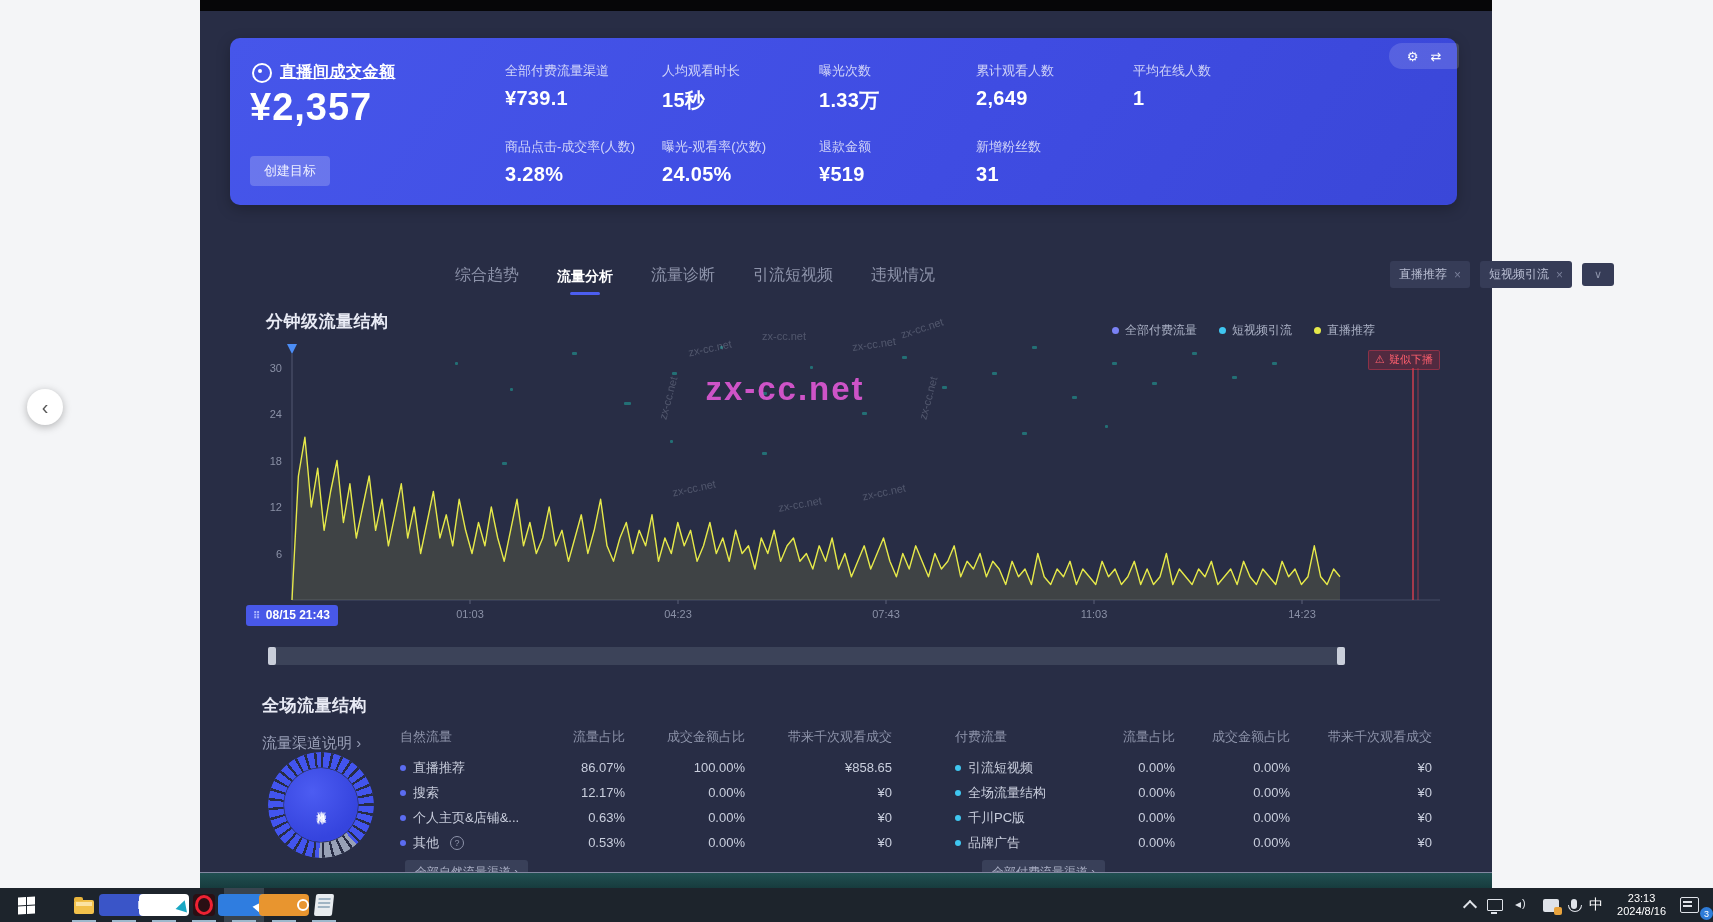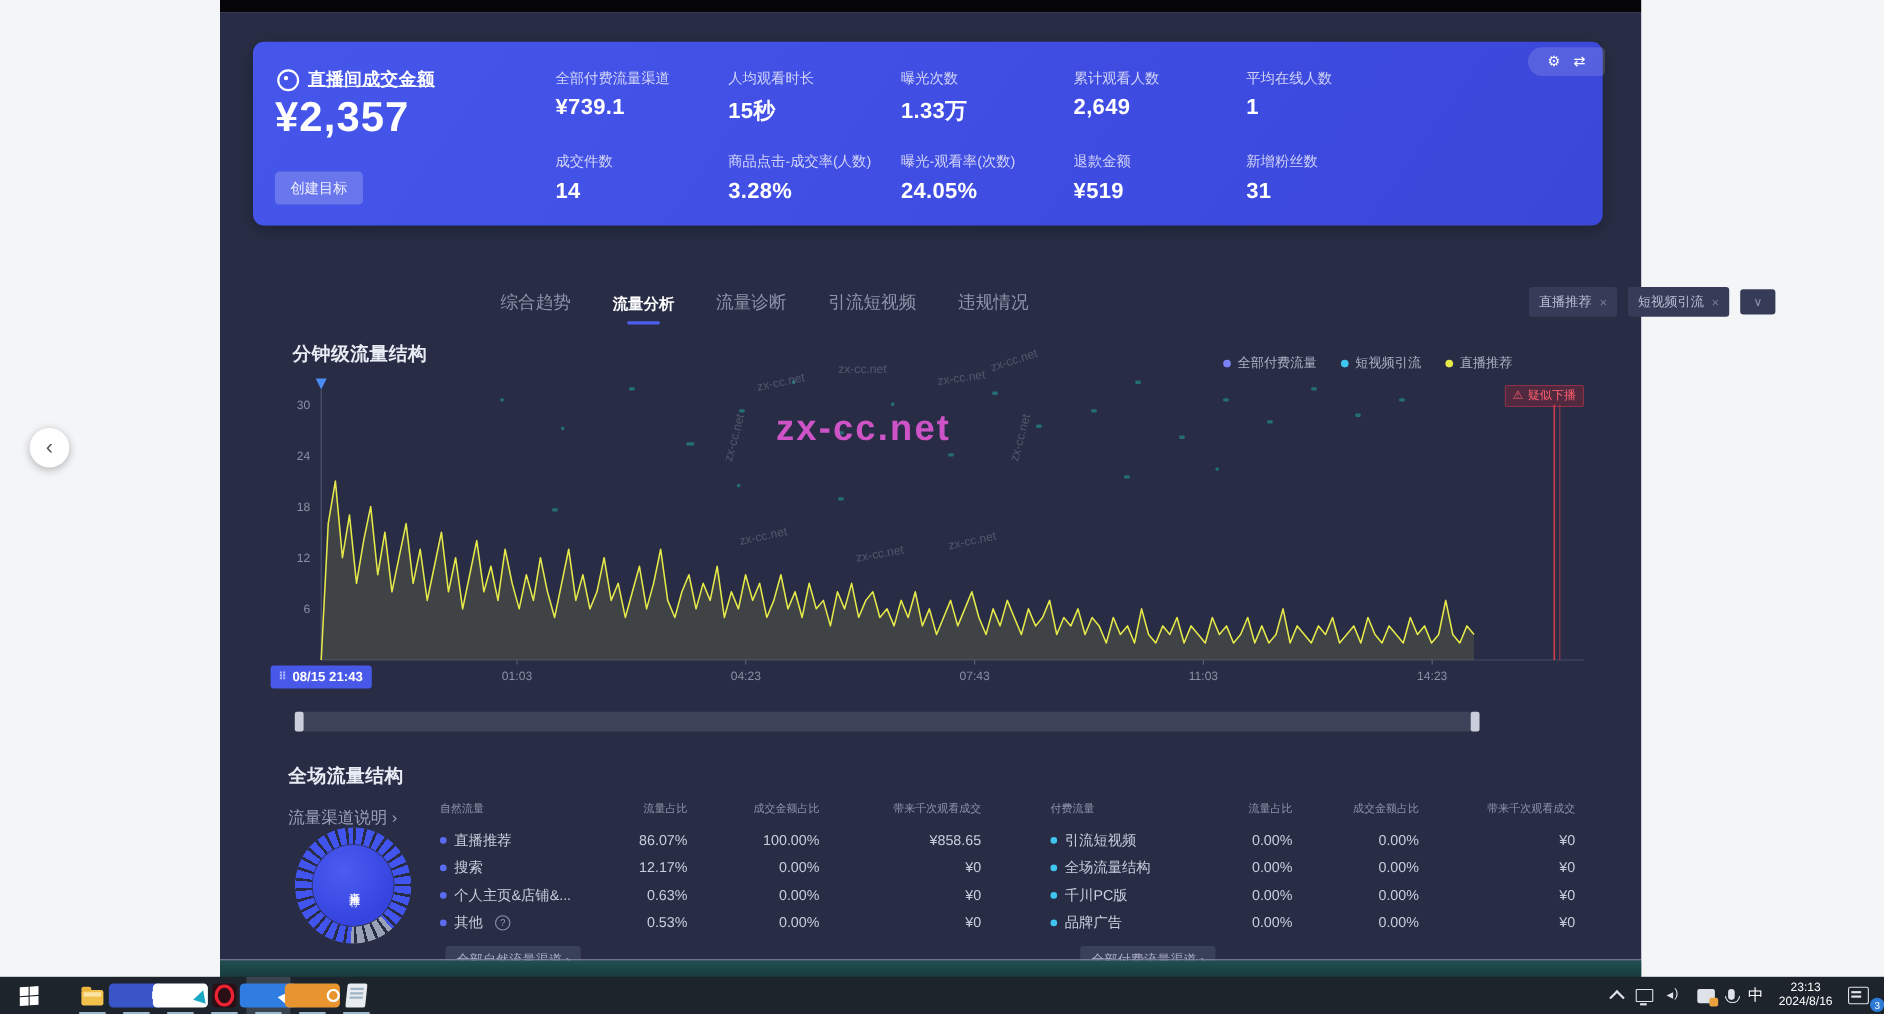--- a/index.html
+++ b/index.html
@@ -64,21 +64,21 @@
              mask-image:radial-gradient(circle,transparent 0 37px,#000 38px);}
   #donut .dash{position:absolute;inset:0;border-radius:50%;
      background:repeating-conic-gradient(#282d45 0deg 3deg,transparent 3deg 11deg);
      -webkit-mask-image:radial-gradient(circle,transparent 0 37px,#000 38px);
              mask-image:radial-gradient(circle,transparent 0 37px,#000 38px);}
   #donut .core{position:absolute;left:16px;top:16px;width:74px;height:74px;border-radius:50%;
      background:radial-gradient(circle at 38% 32%,#4c5cf2,#3544de 70%);display:flex;align-items:center;justify-content:center;}
   #donut .core span{writing-mode:vertical-rl;font-size:10px;color:rgba(255,255,255,.9);letter-spacing:1px;}
   
   .ttable{position:absolute;font-size:13px;color:#c9cedd;}
-  .ttable .hrow{display:flex;color:#8d93aa;font-size:10px;margin-bottom:9px;}
+  .ttable .hrow{display:flex;color:#8d93aa;font-size:13px;margin-bottom:9px;}
   .ttable .trow{display:flex;align-items:center;height:25px;}
   .cell-name{display:flex;align-items:center;gap:7px;}
   .rowdot{width:6px;height:6px;border-radius:50%;flex:0 0 auto;}
   .infoi{display:inline-block;width:12px;height:12px;border:1px solid #8d93aa;border-radius:50%;color:#8d93aa;
          font-size:9px;line-height:12px;text-align:center;margin-left:4px;}
   .cr{text-align:right;}
   .tfooter{position:absolute;background:#394059;color:#a9aec4;font-size:12px;padding:4px 10px;border-radius:3px;cursor:pointer;white-space:nowrap;}
   
   #tealstrip{left:200px;top:872px;width:1292px;height:16px;background:linear-gradient(#215052,#163a3c);border-top:1px solid #8187a0;}
   
@@ -148,24 +148,20 @@
             <div class="ml">曝光次数</div>
             <div class="mv">1.33万</div>
           </div>
           <div class="metric">
             <div class="ml">累计观看人数</div>
             <div class="mv">2,649</div>
           </div>
           <div class="metric">
             <div class="ml">平均在线人数</div>
             <div class="mv">1</div>
-          </div>
-          <div class="metric">
-            <div class="ml">成交件数</div>
-            <div class="mv">14</div>
           </div>
           <div class="metric">
             <div class="ml">商品点击-成交率(人数)</div>
             <div class="mv">3.28%</div>
           </div>
           <div class="metric">
             <div class="ml">曝光-观看率(次数)</div>
             <div class="mv">24.05%</div>
           </div>
           <div class="metric">

